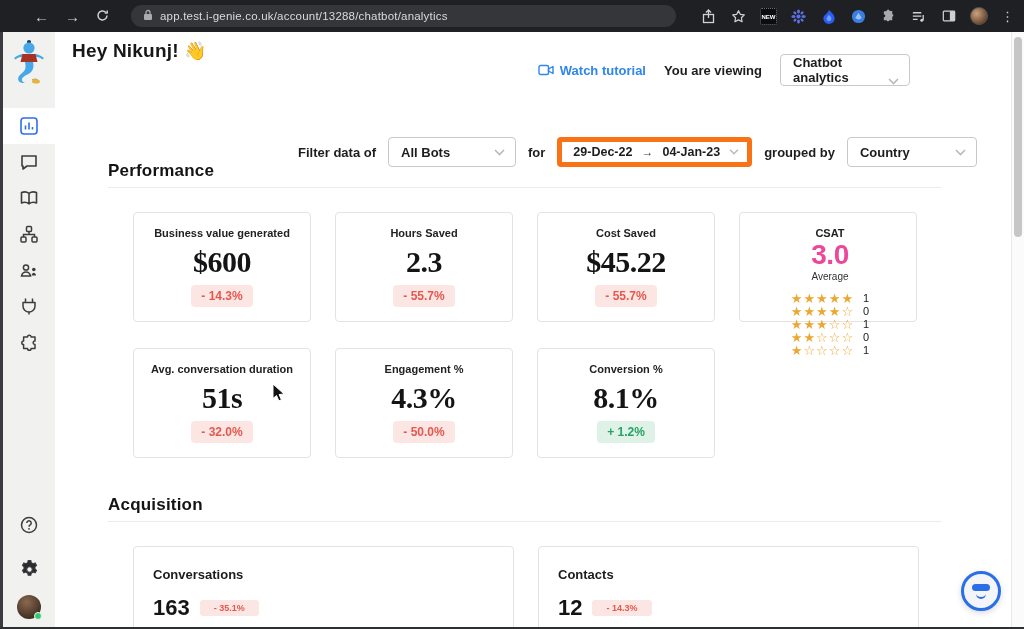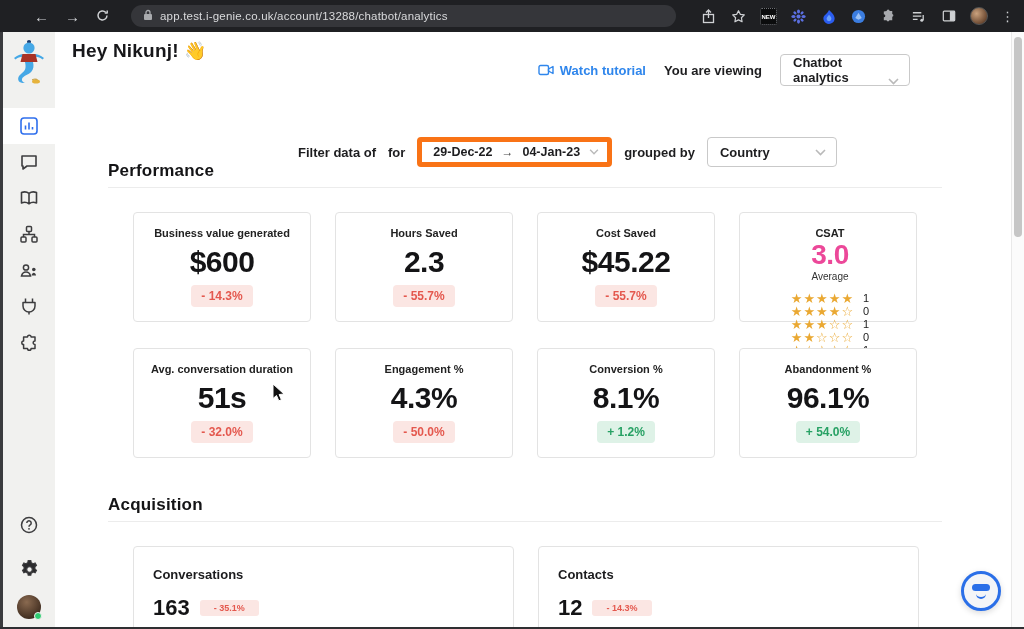--- a/index.html
+++ b/index.html
@@ -54,21 +54,21 @@
 
   .section-title { position:absolute; left:53px; font-size:17px; font-weight:bold; color:#141416; letter-spacing:.2px; }
   .rule { position:absolute; left:53px; width:834px; height:1px; background:#ececec; }
   .t-perf { top:129px; } .r-perf { top:155px; }
   .t-acq { top:463px; } .r-acq { top:489px; }
 
   .grid-perf { position:absolute; left:78px; top:180px; display:grid; grid-template-columns:repeat(4,178px); grid-auto-rows:110px; column-gap:24px; row-gap:26px; }
   .card { background:#fff; border:1px solid #e3e3e3; border-radius:4px;flex-direction:column; }
   .metric-card { display:flex; flex-direction:column; align-items:center; justify-content:center; gap:8px; padding:10px 6px; }
   .m-label { font-size:11px; font-weight:600; color:#222; text-align:center; }
-  .m-value { font-size:30px; font-weight:bold; color:#141416; letter-spacing:-.5px; line-height:1; }
+  .m-value { font-size:30px; font-weight:bold; color:#141416; letter-spacing:-.5px; line-height:1;font-family:Liberation Serif, serif; }
   .badge { font-size:12px; font-weight:bold; padding:4px 10px; border-radius:4px; }
   .badge.down { color:#e4584e; background:#fbe6e3; }
   .badge.up { color:#27a164; background:#def2e7; }
 
   .csat-card { display:flex; align-items:center; padding:14px 10px 14px 14px; gap:10px; }
   .csat-left { width:62px; display:flex; flex-direction:column; align-items:center; justify-content:space-between; height:100%; }
   .csat-label { font-size:11px; font-weight:600; color:#222; }
   .csat-value { font-size:28px; font-weight:bold; color:#ec4899; letter-spacing:-.5px; }
   .csat-sub { font-size:10px; color:#333; }
   .csat-rows { display:flex; flex-direction:column; justify-content:space-between; height:100%; }
@@ -283,20 +283,26 @@
     <div class="select-box sb-viewing">
       <span>Chatbot analytics</span>
       <svg class="chev" width="11" height="7" viewBox="0 0 11 7" fill="none" stroke="#b9b9b9" stroke-width="1.6">
           <path d="M1 1l4.5 4.5L10 1"></path>
         </svg>
     </div>
   </div>
 
   <div class="filter-row">
     <span class="filter-label">Filter data of</span>
+    <div class="select-box sb-bots">
+      <span>All Bots</span>
+      <svg class="chev" width="11" height="7" viewBox="0 0 11 7" fill="none" stroke="#b9b9b9" stroke-width="1.6">
+          <path d="M1 1l4.5 4.5L10 1"></path>
+        </svg>
+    </div>
     <span class="filter-label">for</span>
     <div class="date-box">
       <span>29-Dec-22</span>
       <span class="range-arrow">→</span>
       <span>04-Jan-23</span>
       <svg width="10" height="6" viewBox="0 0 11 7" fill="none" stroke="#b9b9b9" stroke-width="1.6">
           <path d="M1 1l4.5 4.5L10 1"></path>
         </svg>
     </div>
     <span class="filter-label">grouped by</span>
@@ -365,25 +371,20 @@
     <div class="card metric-card">
       <span class="m-label">Engagement %</span>
       <span class="m-value">4.3%</span>
       <span class="badge down">- 50.0%</span>
     </div>
     <div class="card metric-card">
       <span class="m-label">Conversion %</span>
       <span class="m-value">8.1%</span>
       <span class="badge up">+ 1.2%</span>
     </div>
-    <div class="card metric-card">
-      <span class="m-label">Abandonment %</span>
-      <span class="m-value">96.1%</span>
-      <span class="badge up">+ 54.0%</span>
-    </div>
   </div>
 
   <div class="section-title t-acq">Acquisition</div>
   <div class="rule r-acq"></div>
 
   <div class="grid-acq">
     <div class="card acq-card">
       <div class="a-label">Conversations</div>
       <div class="a-valrow">
         <span class="a-value">163</span>

